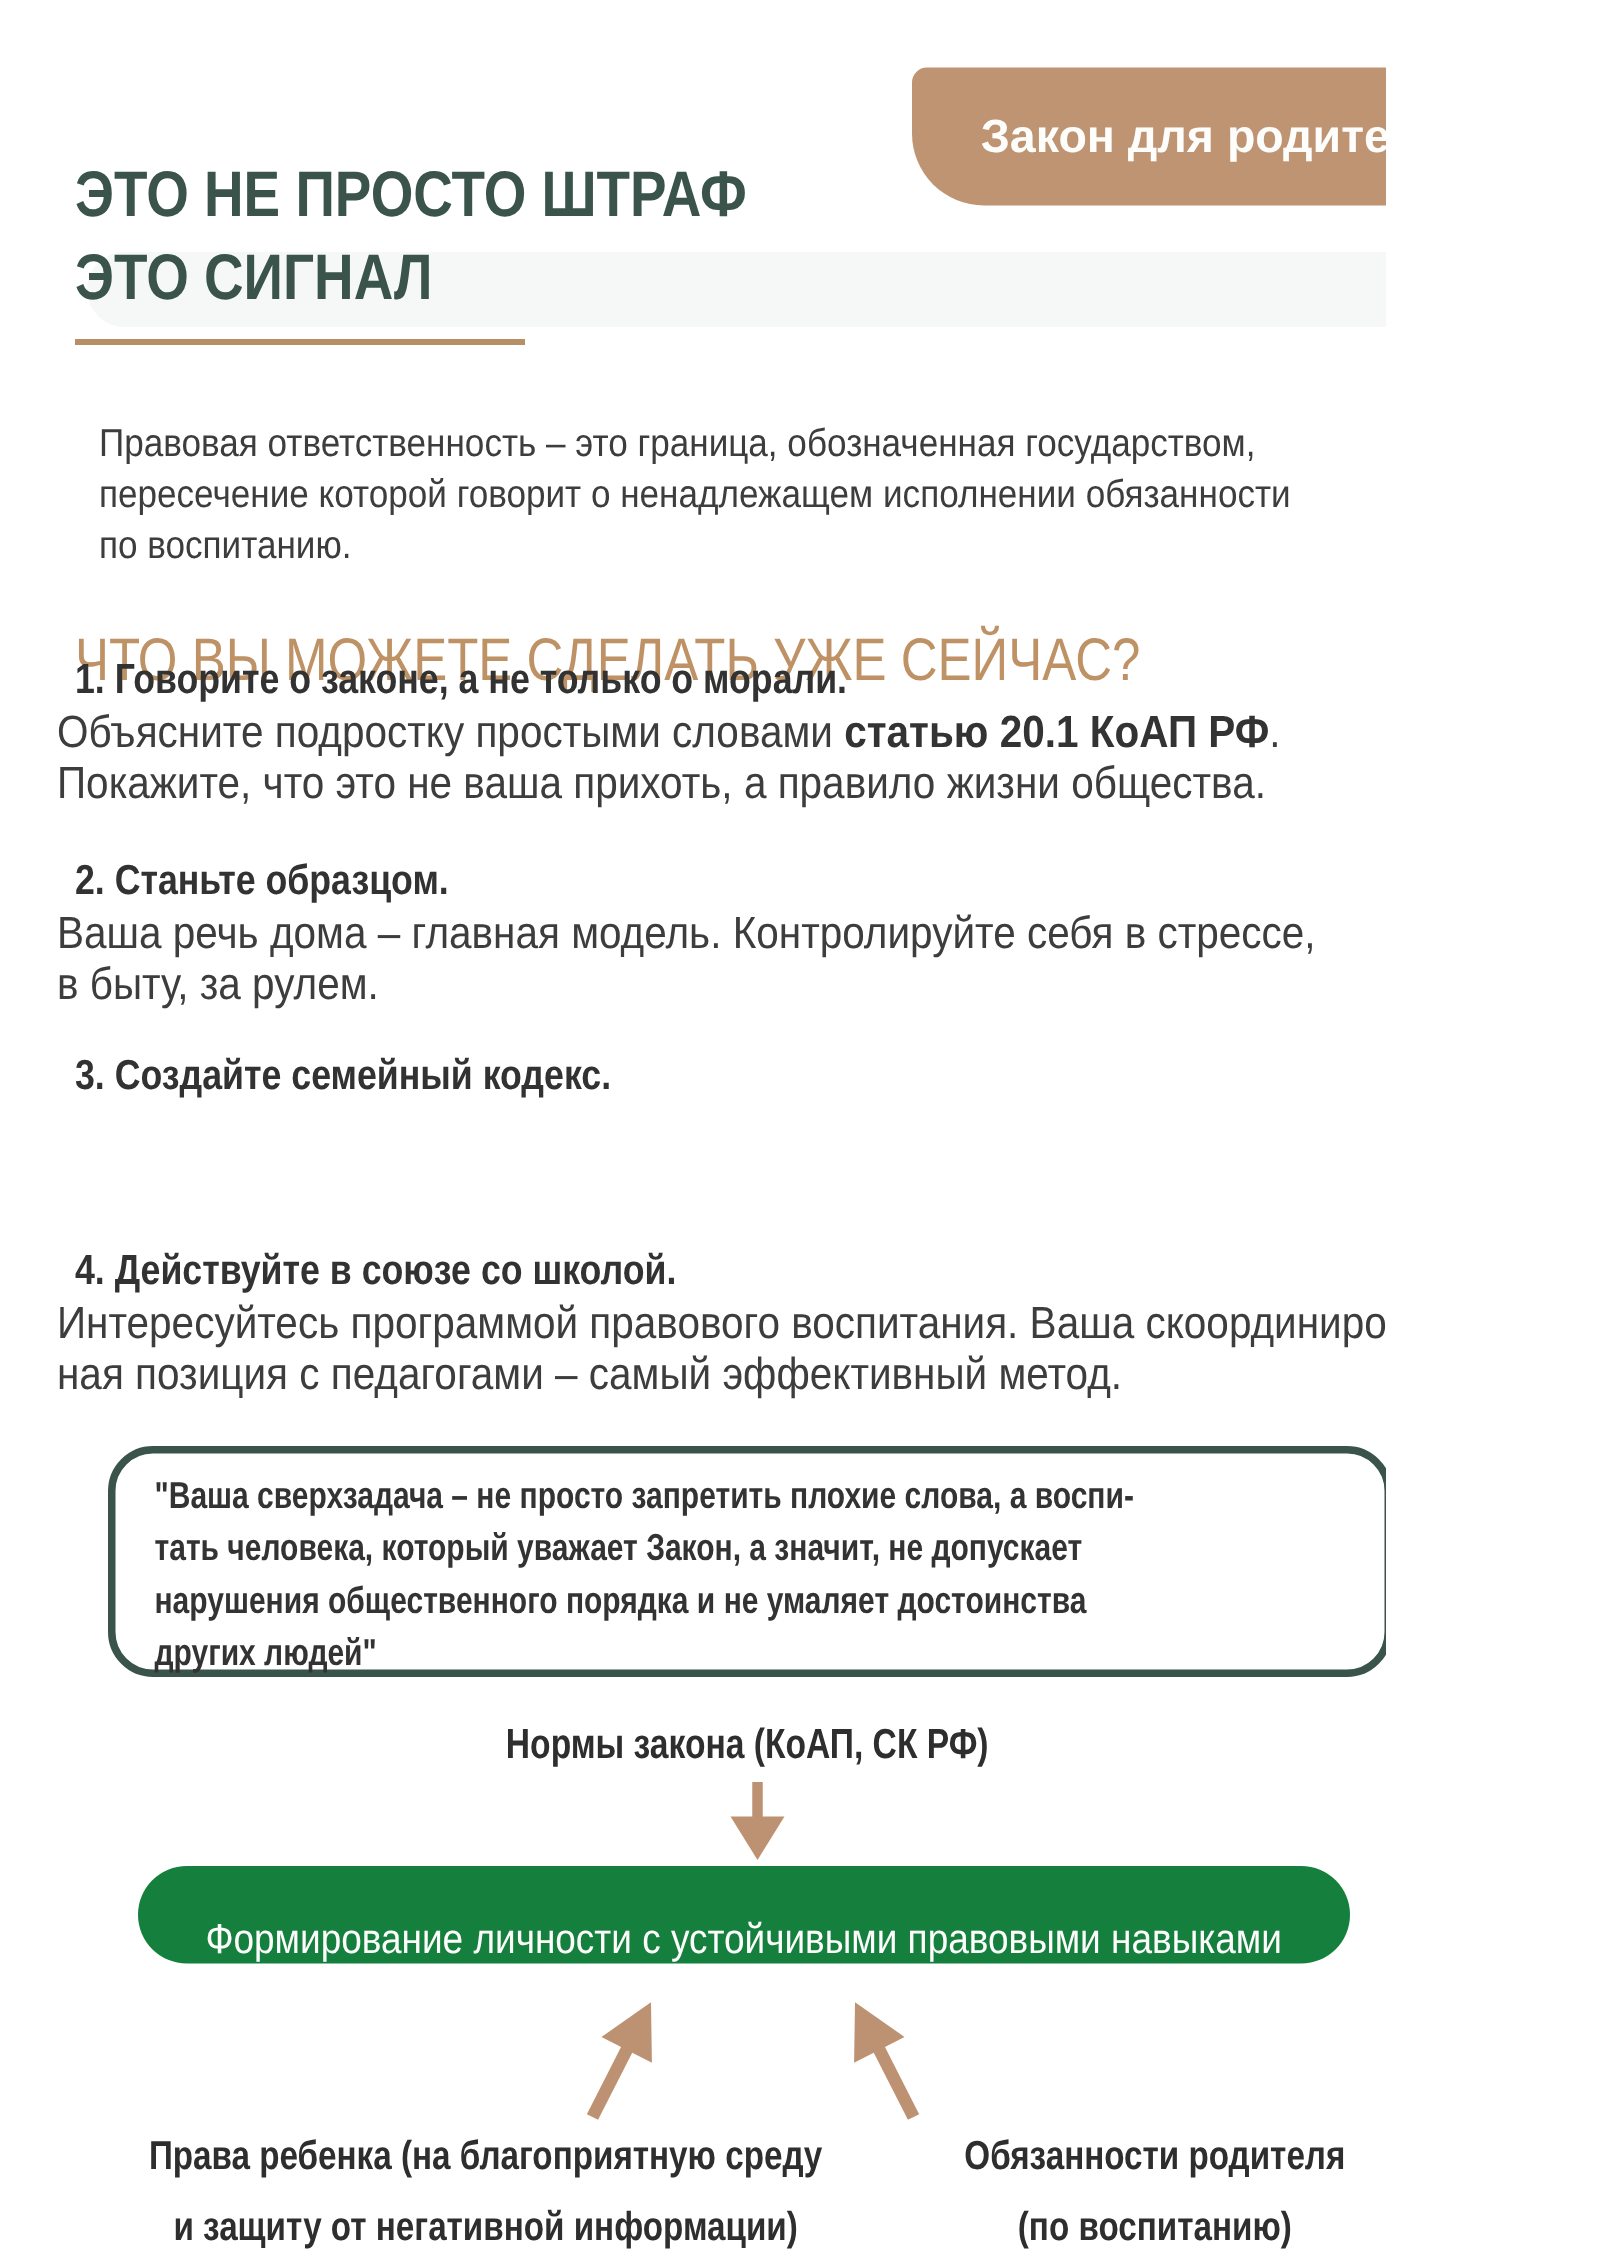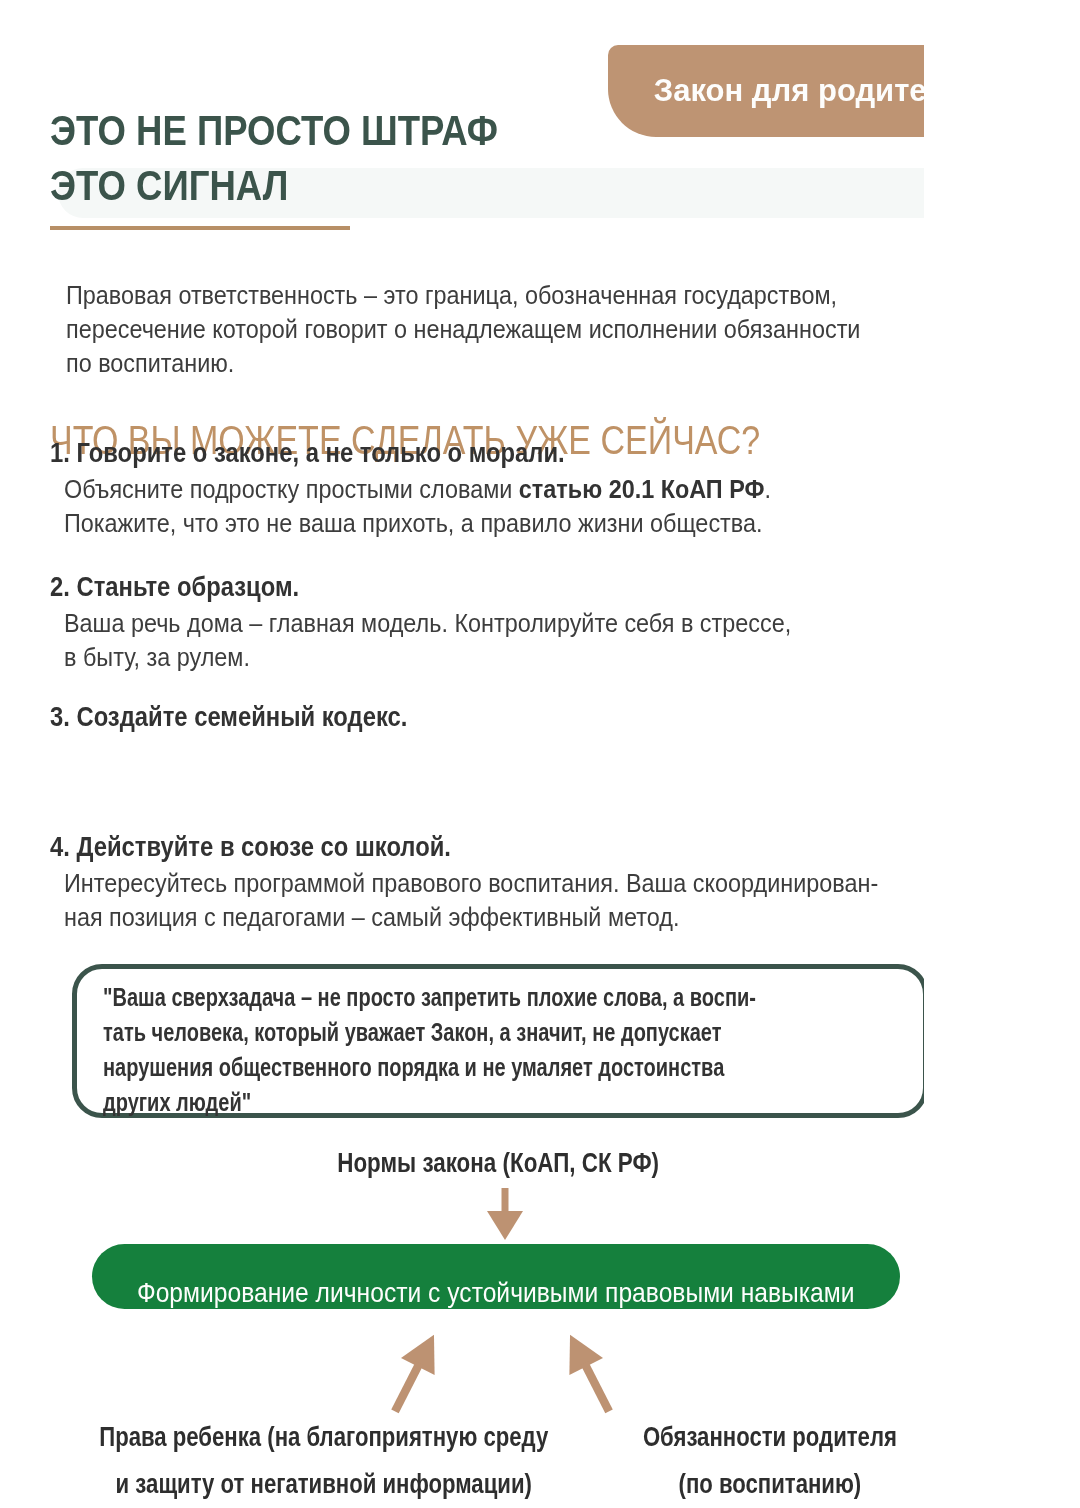--- a/index.html
+++ b/index.html
@@ -46,22 +46,22 @@
   }
   .section-heading{
     position:absolute;left:50px;top:384px;
     font-size:40px;line-height:46px;font-weight:normal;color:#bf9266;
   }
   .tip-title{
     position:absolute;left:50px;
     font-size:28px;line-height:34px;font-weight:bold;color:#323232;
   }
   .tip-body{
-    position:absolute;left:64px;
-    font-size:26px;line-height:34px;color:#3d3d3d;
+    position:absolute;left:38px;
+    font-size:30px;line-height:34px;color:#3d3d3d;
   }
   .tip-body b{font-weight:bold;color:#333333;}
   .t1{top:436px}.b1{top:472px}
   .t2{top:570px}.b2{top:606px}
   .t3{top:700px}.b3{top:736px}
   .t4{top:830px}.b4{top:866px}
 
   .quote-box{
     position:absolute;left:72px;top:964px;width:856px;height:154px;
     box-sizing:border-box;

